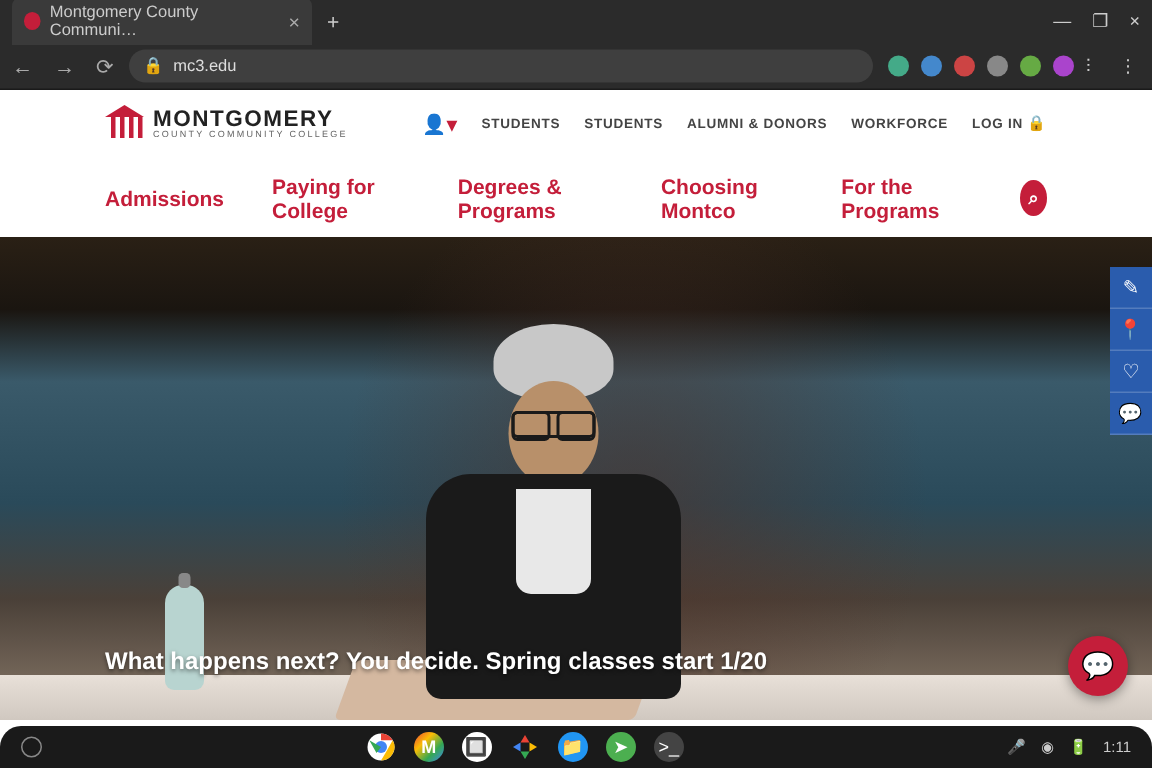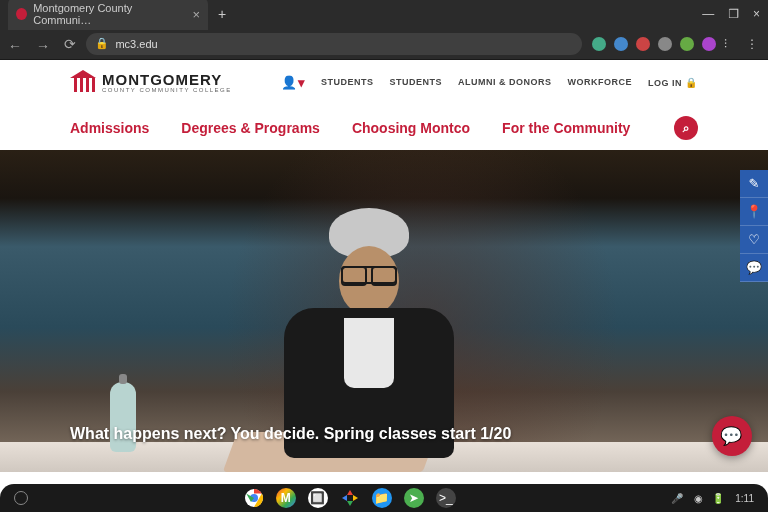--- a/index.html
+++ b/index.html
@@ -118,23 +118,24 @@
         <span class="person-icon">👤▾</span>
         <a>STUDENTS</a>
         <a>STUDENTS</a>
         <a>ALUMNI &amp; DONORS</a>
         <a>WORKFORCE</a>
         <a><span>LOG IN</span> <span class="lock">🔒</span></a>
       </div>
     </div>
     <div class="main-nav">
       <a>Admissions</a>
+      <a>Paying for College</a>
       <a>Degrees &amp; Programs</a>
       <a>Choosing Montco</a>
-      <a>For the Community</a>
+      <a>For the Programs</a>
       <div class="search-btn">
         <span>⌕</span>
       </div>
     </div>
   </div>
 
   <div class="hero">
     <div class="table"></div>
     <div class="bottle"></div>
     <div class="laptop"></div>

